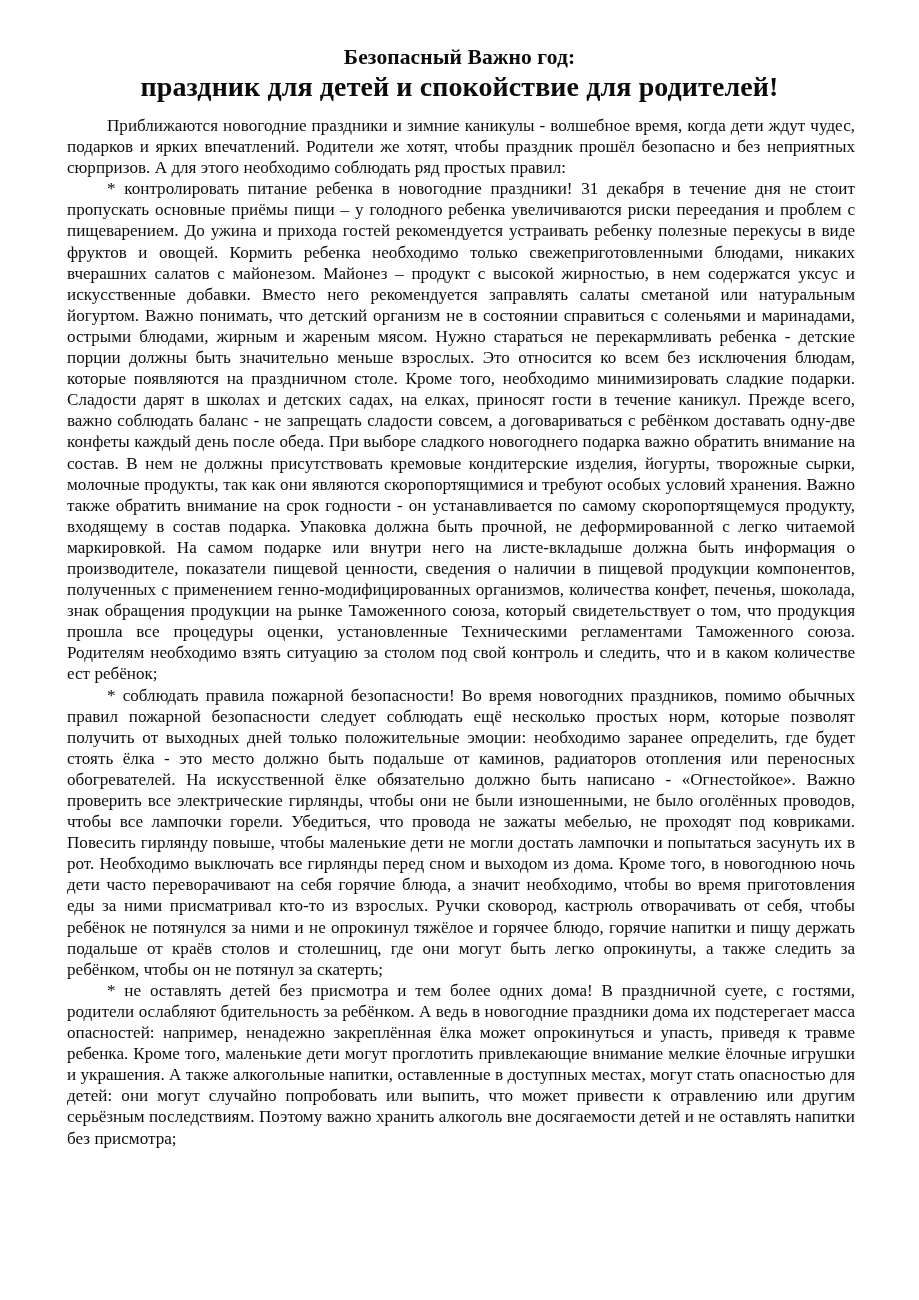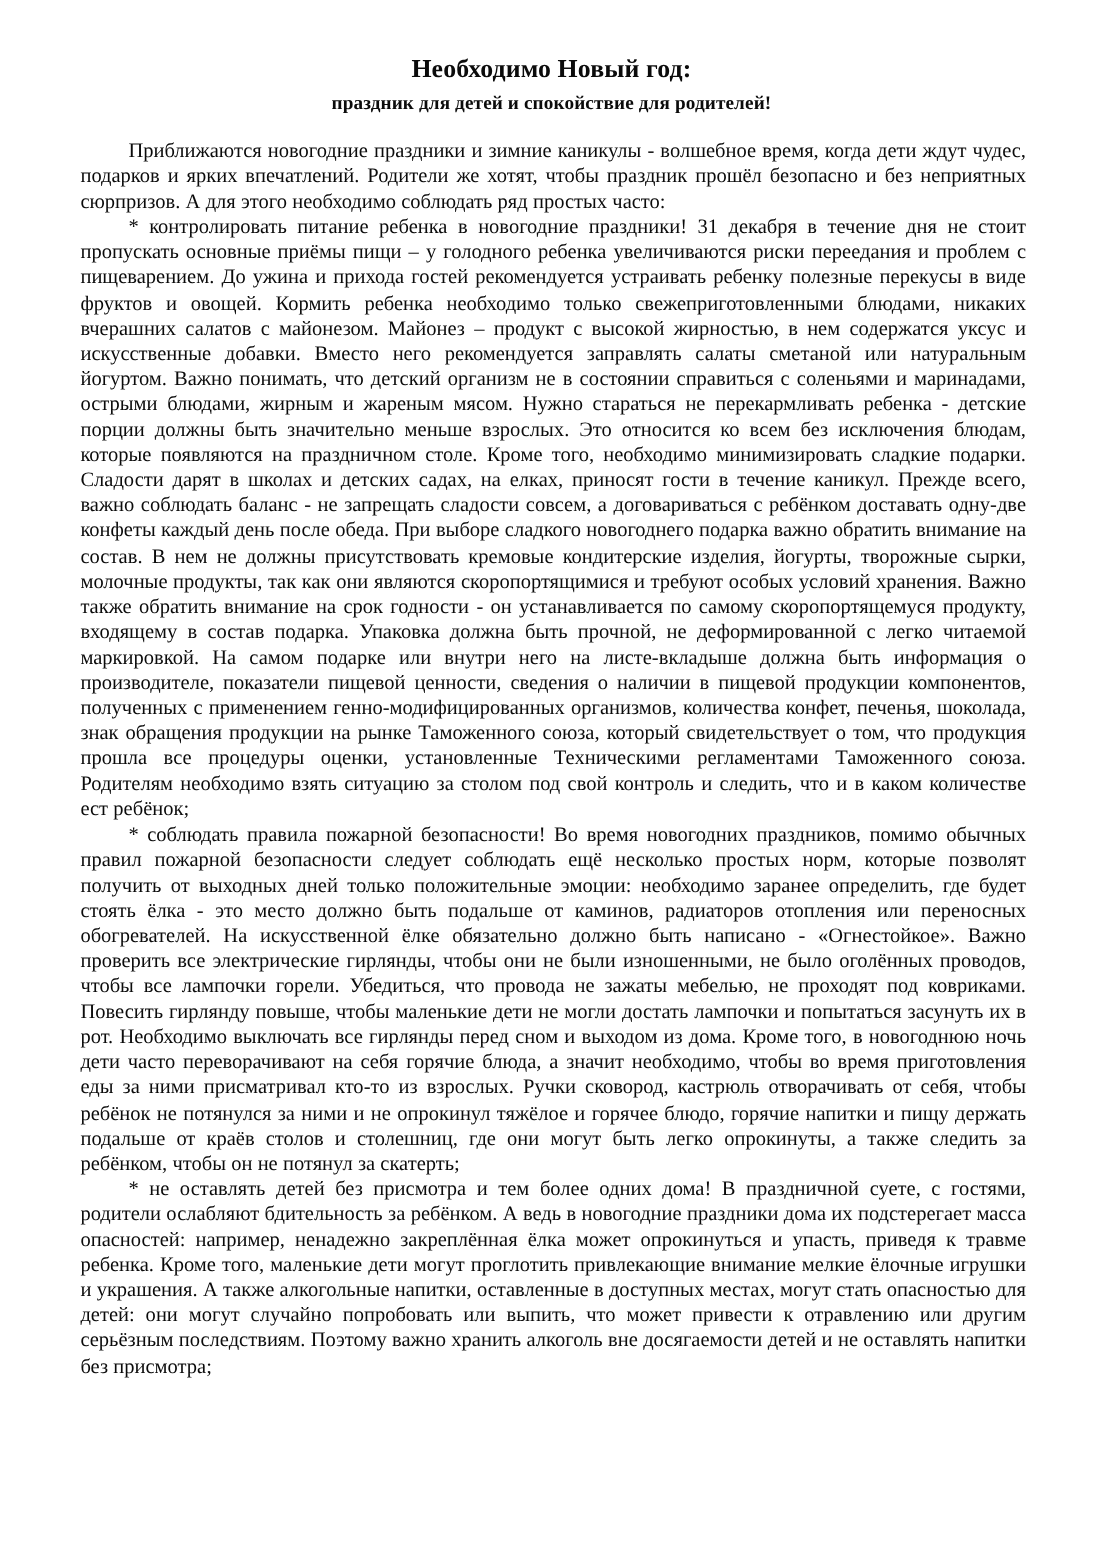--- a/index.html
+++ b/index.html
@@ -32,21 +32,21 @@
     font-weight: bold;
     font-size: 21.5px;
     line-height: 30px;
     letter-spacing: 0.1px;
   }
   .doc-title .title-line {
     display: block;
     white-space: nowrap;
   }
   .doc-title .title-line-2 {
-    font-size: 16px;
+    font-size: 28px;
   }
 
   .body-block {
     padding: 0 64px 0 67px;
     margin-top: 13px;
   }
 
   p.para {
     margin: 0;
     text-align: justify;
@@ -66,27 +66,27 @@
   .spacer-bottom {
     height: 100px;
   }
 </style>
 </head>
 <body>
 
 <div class="page">
 
   <h1 class="doc-title">
-    <span class="title-line title-line-1">Необходимо Новый год:</span>
+    <span class="title-line title-line-1">Безопасный Важно год:</span>
     <span class="title-line title-line-2">праздник для детей и спокойствие для родителей!</span>
   </h1>
 
   <div class="body-block" id="body-block">
 
-  <p class="para"><span>Приближаются новогодние праздники и зимние каникулы - волшебное время, когда дети ждут чудес, подарков и ярких впечатлений. Родители же хотят, чтобы праздник прошёл безопасно и без неприятных сюрпризов. А для этого необходимо соблюдать ряд простых часто:</span></p>
+  <p class="para"><span>Приближаются новогодние праздники и зимние каникулы - волшебное время, когда дети ждут чудес, подарков и ярких впечатлений. Родители же хотят, чтобы праздник прошёл безопасно и без неприятных сюрпризов. А для этого необходимо соблюдать ряд простых правил:</span></p>
       <p class="para"><b>* контролировать питание ребенка в новогодние праздники!</b><span> 31 декабря в течение дня не стоит пропускать основные приёмы пищи – у голодного ребенка увеличиваются риски переедания и проблем с пищеварением. </span><b>До ужина и прихода гостей рекомендуется устраивать ребенку полезные перекусы в виде фруктов и овощей.</b><span> Кормить ребенка необходимо только свежеприготовленными блюдами, никаких вчерашних салатов с майонезом. Майонез – продукт с высокой жирностью, в нем содержатся уксус и искусственные добавки. Вместо него рекомендуется заправлять салаты сметаной или натуральным йогуртом. Важно понимать, что детский организм не в состоянии справиться с соленьями и маринадами, острыми блюдами, жирным и жареным мясом. </span><b>Нужно стараться не перекармливать ребенка - детские порции должны быть значительно меньше взрослых.</b><span> Это относится ко всем без исключения блюдам, которые появляются на праздничном столе. Кроме того, </span><b>необходимо минимизировать сладкие подарки.</b><span> Сладости дарят в школах и детских садах, на елках, приносят гости в течение каникул. Прежде всего, важно соблюдать баланс - не запрещать сладости совсем, а договариваться с ребёнком доставать одну-две конфеты каждый день после обеда. </span><b>При выборе сладкого новогоднего подарка важно обратить внимание на состав.</b><span> В нем не должны присутствовать кремовые кондитерские изделия, йогурты, творожные сырки, молочные продукты, так как они являются скоропортящимися и требуют особых условий хранения. </span><b>Важно также обратить внимание на срок годности</b><span> - он устанавливается по самому скоропортящемуся продукту, входящему в состав подарка. </span><b>Упаковка должна быть прочной, не деформированной с легко читаемой маркировкой.</b><span> На самом подарке или внутри него на листе-вкладыше должна быть информация о производителе, показатели пищевой ценности, сведения о наличии в пищевой продукции компонентов, полученных с применением генно-модифицированных организмов, количества конфет, печенья, шоколада, знак обращения продукции на рынке Таможенного союза, который свидетельствует о том, что продукция прошла все процедуры оценки, установленные Техническими регламентами Таможенного союза. Родителям необходимо взять ситуацию за столом под свой контроль и следить, что и в каком количестве ест ребёнок;</span></p>
       <p class="para"><b>* соблюдать правила пожарной безопасности!</b><span> Во время новогодних праздников, помимо обычных правил пожарной безопасности следует соблюдать ещё несколько простых норм, которые позволят получить от выходных дней только положительные эмоции: </span><b>необходимо заранее определить, где будет стоять ёлка - это место должно быть подальше от каминов, радиаторов отопления или переносных обогревателей.</b><span> На искусственной ёлке обязательно должно быть написано - </span><b>«Огнестойкое».</b><span> Важно проверить все электрические гирлянды, чтобы они не были изношенными, не было оголённых проводов, чтобы все лампочки горели. Убедиться, что провода не зажаты мебелью, не проходят под ковриками. </span><b>Повесить гирлянду повыше, чтобы маленькие дети не могли достать лампочки и попытаться засунуть их в рот.</b><span> Необходимо выключать все гирлянды перед сном и выходом из дома. Кроме того, </span><b>в новогоднюю ночь дети часто переворачивают на себя горячие блюда</b><span>, а значит необходимо, чтобы во время приготовления еды за ними присматривал кто-то из взрослых. Ручки сковород, кастрюль отворачивать от себя, чтобы ребёнок не потянулся за ними и не опрокинул тяжёлое и горячее блюдо, горячие напитки и пищу держать подальше от краёв столов и столешниц, где они могут быть легко опрокинуты, а также следить за ребёнком, чтобы он не потянул за скатерть;</span></p>
       <p class="para"><b>* не оставлять детей без присмотра и тем более одних дома!</b><span> В праздничной суете, с гостями, родители ослабляют бдительность за ребёнком. А ведь в новогодние праздники дома их подстерегает масса опасностей: например, </span><b>ненадежно закреплённая ёлка может опрокинуться и упасть, приведя к травме ребенка.</b><span> Кроме того, маленькие дети могут проглотить привлекающие внимание мелкие ёлочные  игрушки и украшения. А также </span><b>алкогольные напитки, оставленные в доступных местах, могут стать опасностью для детей:</b><span> они могут случайно попробовать или выпить, что может привести к отравлению или другим серьёзным последствиям. Поэтому важно хранить алкоголь вне досягаемости детей и не оставлять напитки без присмотра;</span></p>
     </div>
 
   <div class="spacer-bottom"></div>
 
 </div>
 
 </body></html>

